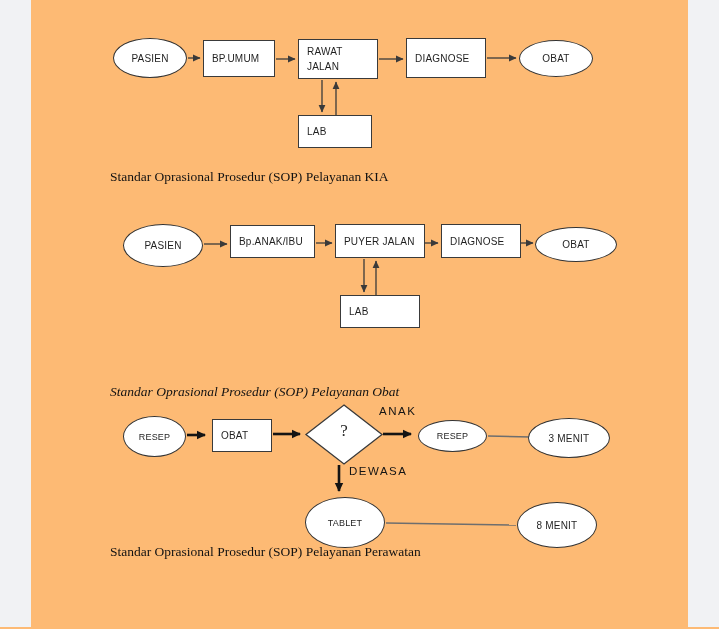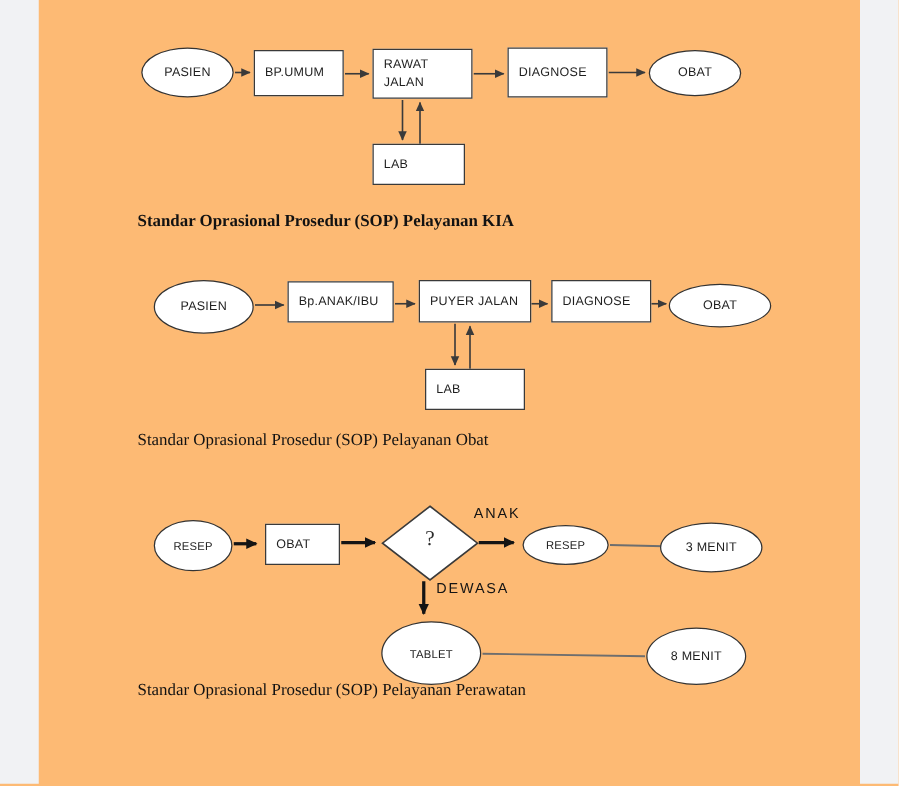--- a/index.html
+++ b/index.html
@@ -135,35 +135,35 @@
     <span>RAWAT</span>
     <span>JALAN</span>
   </div>
 
   <div class="node rect" style="left:406px; top:38px; width:80px; height:40px;">DIAGNOSE</div>
 
   <div class="node ellipse" style="left:519px; top:40px; width:74px; height:37px;">OBAT</div>
 
   <div class="node rect" style="left:298px; top:115px; width:74px; height:33px;">LAB</div>
 
-  <div class="caption" style="left:110px; top:169px;font-weight:bold;">Standar Oprasional Prosedur (SOP) Pelayanan KIA</div>
+  <div class="caption" style="left:110px; top:169px;">Standar Oprasional Prosedur (SOP) Pelayanan KIA</div>
 
   <div class="node ellipse" style="left:123px; top:224px; width:80px; height:43px;">PASIEN</div>
 
   <div class="node rect" style="left:230px; top:225px; width:85px; height:33px;">Bp.ANAK/IBU</div>
 
   <div class="node rect" style="left:335px; top:224px; width:90px; height:34px;">PUYER JALAN</div>
 
   <div class="node rect" style="left:441px; top:224px; width:80px; height:34px;">DIAGNOSE</div>
 
   <div class="node ellipse" style="left:535px; top:227px; width:82px; height:35px;">OBAT</div>
 
   <div class="node rect" style="left:340px; top:295px; width:80px; height:33px;">LAB</div>
 
-  <div class="caption" style="left:110px; top:344px;">Standar Oprasional Prosedur (SOP) Pelayanan Obat</div>
+  <div class="caption" style="left:110px; top:384px;font-style:italic;">Standar Oprasional Prosedur (SOP) Pelayanan Obat</div>
 
   <div class="node ellipse small-txt" style="left:123px; top:416px; width:63px; height:41px;">RESEP</div>
 
   <div class="node rect" style="left:212px; top:419px; width:60px; height:33px;">OBAT</div>
 
   <div class="qmark" style="left:332px; top:421px; width:24px;">?</div>
 
   <div class="branch-label" style="left:379px; top:405px;">ANAK</div>
 
   <div class="branch-label" style="left:349px; top:465px;">DEWASA</div>

